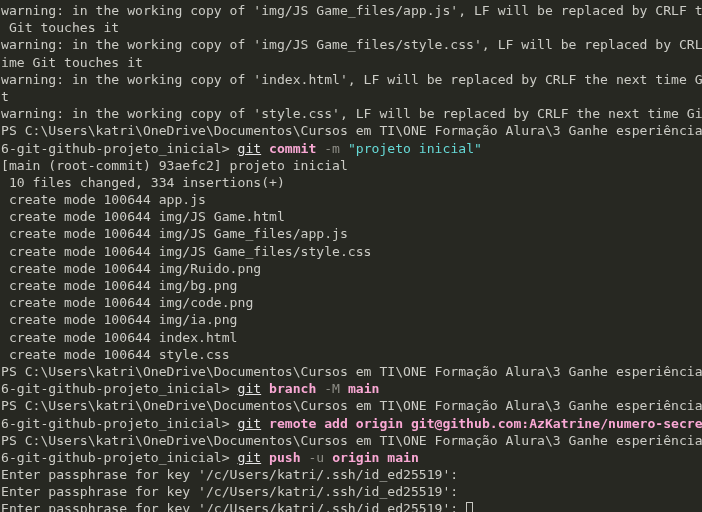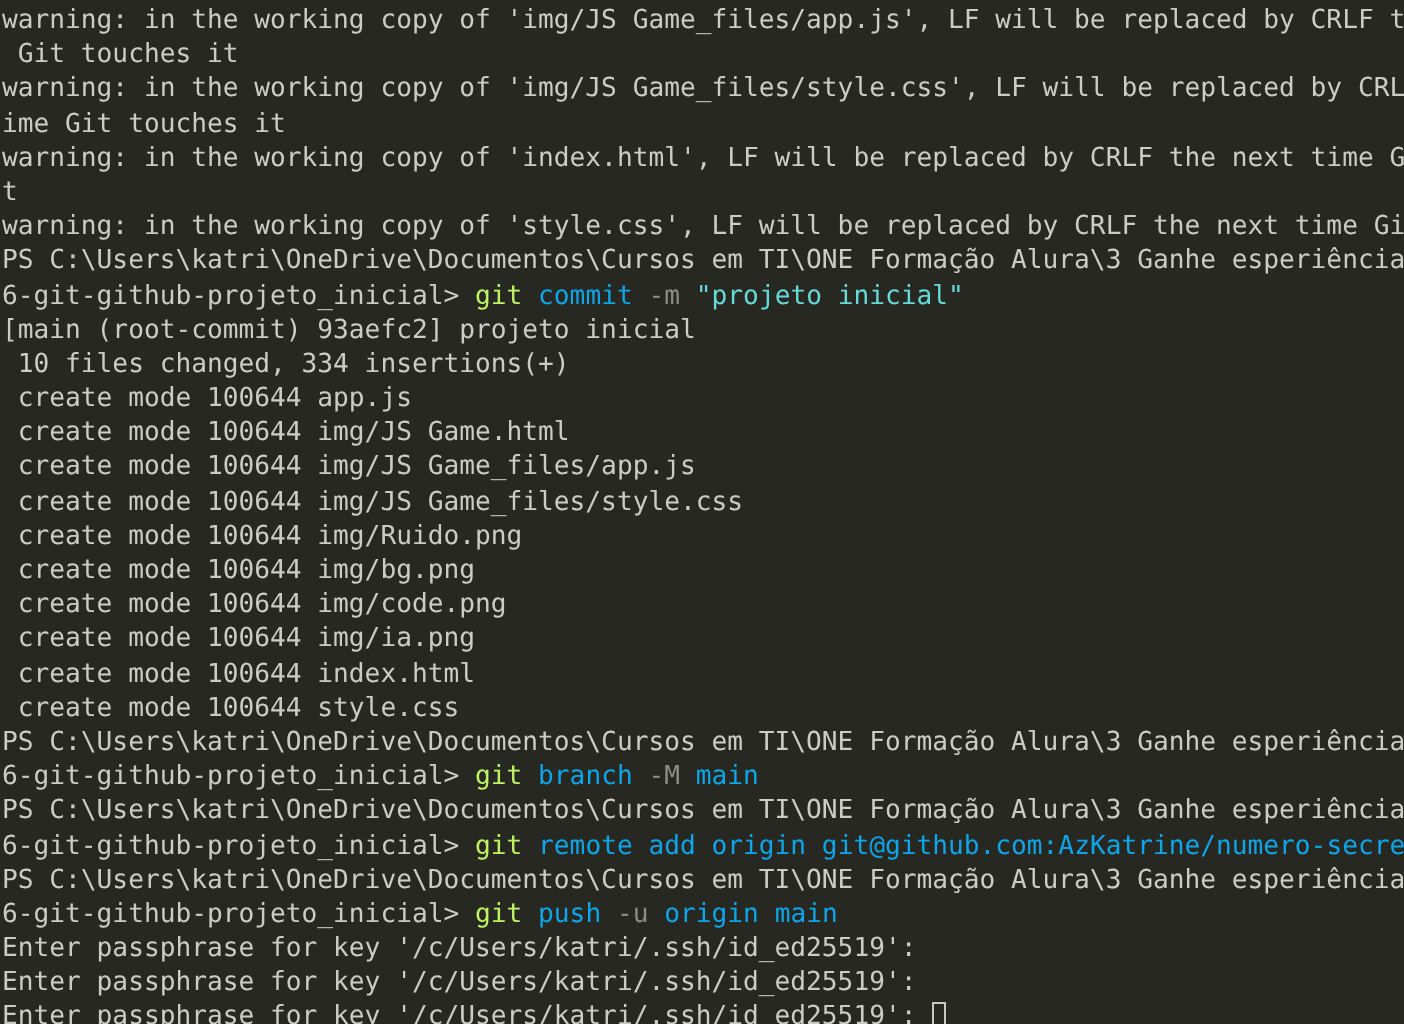--- a/index.html
+++ b/index.html
@@ -23,22 +23,22 @@
     white-space: pre;
   }
   .line {
     height: 17.2px;
     white-space: pre;
     overflow: hidden;
     text-overflow: clip;
   }
   
   .c-default { color: #ccccc6; }
-  .c-white   { color: #0ea5e9; }
-  .c-yellow  { color: #bef264; }
+  .c-white   { color: #f9a8d4; font-weight: bold; }
+  .c-yellow  { color: #e5e5e5; text-decoration: underline; }
   .c-cyan    { color: #66d9d6; }
   .c-dim     { color: #8d8d86; }
   .cursor {
     display: inline-block;
     width: 7px;
     height: 13px;
     vertical-align: -2px;
     border: 1px solid #c8c8c2;
     box-sizing: border-box;
     background: transparent;

